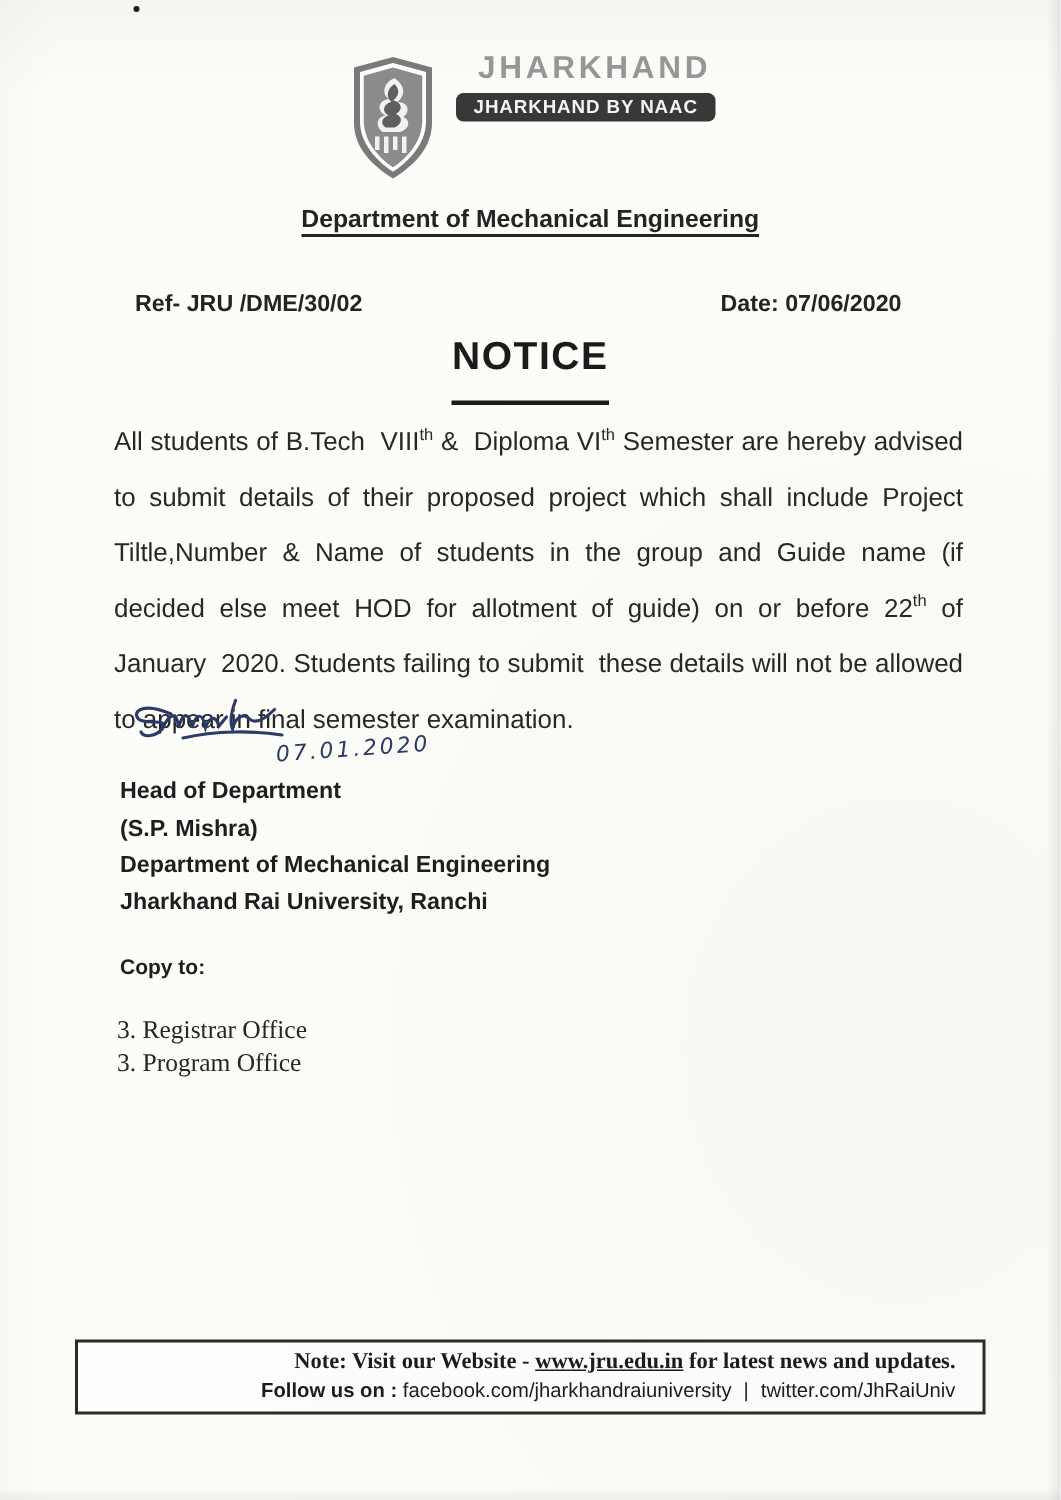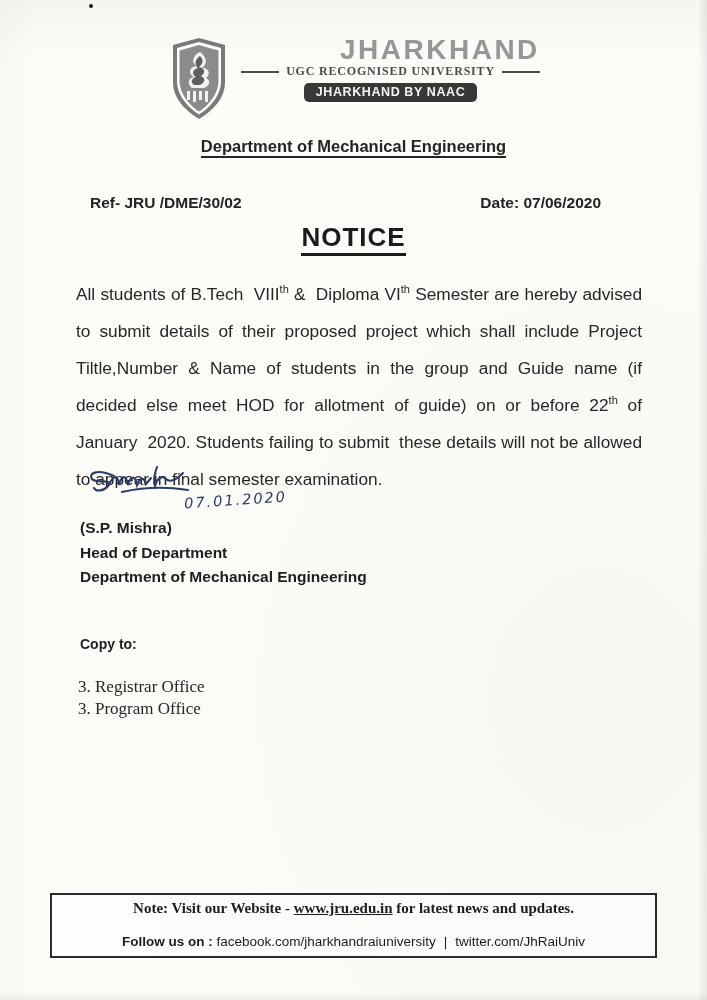--- a/index.html
+++ b/index.html
@@ -19,58 +19,58 @@
   .scan-shade-right{position:absolute;right:0;top:0;bottom:0;width:9px;
     background:linear-gradient(to right, rgba(0,0,0,0), rgba(60,60,60,0.10));}
   .scan-shade-bottom{position:absolute;left:0;right:0;bottom:0;height:8px;
     background:linear-gradient(to bottom, rgba(0,0,0,0), rgba(60,60,60,0.07));}
   .artifact-dot{position:absolute;left:89px;top:4px;width:4px;height:4px;border-radius:50%;background:#1c1c1c;}
 
   
   .header{position:absolute;top:34px;left:0;right:0;display:flex;justify-content:center;align-items:flex-start;gap:10px;}
   .logo-svg{width:64px;height:86px;flex:0 0 auto;margin-top:2px;}
   .header-text{display:flex;flex-direction:column;}
-  .uni-line1{font-size:28px;font-weight:bold;letter-spacing:2.5px;color:#969696;margin-left:15px;text-align:right;}
+  .uni-line1{font-size:21px;font-weight:bold;letter-spacing:2.5px;color:#969696;margin-left:15px;}
   .uni-line2{font-size:34px;font-weight:bold;color:#3e3e3e;letter-spacing:0.5px;margin-top:-4px;}
   .ugc-row{display:flex;align-items:center;gap:7px;margin-top:-2px;justify-content:center;}
   .ugc-row .rule{display:inline-block;width:38px;height:2px;background:#4c4c4c;}
   .ugc-text{font-family:"Liberation Serif", serif;font-weight:bold;font-size:12px;letter-spacing:0.8px;color:#4a4a4a;}
   .naac-badge{align-self:center;margin-top:4px;background:#383838;color:#f4f4f4;
     font-size:12.5px;font-weight:bold;letter-spacing:0.6px;padding:2px 12px 3px;border-radius:5px;}
 
   .dept-title{position:absolute;top:137px;left:0;right:0;text-align:center;}
   .dept-title span{font-size:16.5px;font-weight:bold;color:#242424;border-bottom:2px solid #242424;padding-bottom:1px;}
 
   .meta-row{position:absolute;top:194px;left:90px;right:106px;display:flex;justify-content:space-between;
     font-size:15.5px;font-weight:bold;color:#232323;}
 
   .notice-title{position:absolute;top:222px;left:0;right:0;text-align:center;}
   .notice-title span{display:inline-block;font-size:26px;font-weight:bold;letter-spacing:1px;color:#1b1b1b;
-    border-bottom:3px solid #1b1b1b;padding-bottom:0;}
+    border-bottom:3px solid #1b1b1b;padding-bottom:14px;}
 
   .notice-body{position:absolute;top:276px;left:76px;width:566px;
     font-family:Liberation Sans, sans-serif;font-size:17.3px;line-height:37px;
     text-align:justify;color:#272727;white-space:pre-wrap;margin:0;}
   .notice-body sup{font-size:11px;line-height:0;}
 
   .signature-block{position:absolute;top:462px;left:84px;width:260px;height:58px;}
   .signature-svg{position:absolute;left:0;top:0;}
   .hand-date{position:absolute;left:100px;top:30px;color:#2c3a66;font-size:14.5px;
     font-family:"DejaVu Sans", sans-serif;font-style:italic;letter-spacing:2px;transform:rotate(-4deg);white-space:nowrap;}
 
   .signer{position:absolute;top:516px;left:80px;font-size:15.5px;font-weight:bold;color:#1e1e1e;line-height:24.5px;}
 
   .copy-label{position:absolute;top:636px;left:80px;font-size:14px;font-weight:bold;color:#1e1e1e;}
   .copy-list{position:absolute;top:676px;left:78px;font-family:"Liberation Serif", serif;font-size:17px;line-height:22px;color:#262626;}
 
   .footer-box{position:absolute;left:50px;right:50px;top:893px;border:2px solid #2b2b2b;
-    text-align:center;padding:5px 8px 7px;background:rgba(255,255,255,0.4);}
+    text-align:right;padding:5px 18px 7px;background:rgba(255,255,255,0.4);}
   .footer-line1{font-family:"Liberation Serif", serif;font-weight:bold;font-size:15px;color:#1c1c1c;}
   .footer-line1 .site{text-decoration:underline;}
-  .footer-line2{font-size:13.5px;color:#1c1c1c;margin-top:17px;}
+  .footer-line2{font-size:13.5px;color:#1c1c1c;margin-top:2px;}
   .footer-line2 .bold{font-weight:bold;}
   .footer-line2 .sep{margin:0 8px;}
 </style>
 </head>
 <body>
 
 <div class="page">
 
   <div class="artifact-dot"></div>
 
@@ -83,25 +83,20 @@
       <path d="M33 20 C37 24 36 28 32 31 C38 32 39 37 34 40 C39 42 38 47 33 49 L27 49 C23 46 25 42 29 41 C24 38 26 33 31 32 C27 29 28 23 33 20 Z" fill="#5f5f5f"></path>
       <g fill="#f2f2f2">
         <rect x="20" y="55" width="3" height="9"></rect>
         <rect x="26" y="55" width="3" height="11"></rect>
         <rect x="32" y="55" width="3" height="9"></rect>
         <rect x="38" y="55" width="3" height="11"></rect>
       </g>
     </svg>
     <div class="header-text">
       <div class="uni-line1">JHARKHAND</div>
-      <div class="ugc-row">
-        <span class="rule"></span>
-        <span class="ugc-text">UGC RECOGNISED UNIVERSITY</span>
-        <span class="rule"></span>
-      </div>
       <div class="naac-badge">JHARKHAND BY NAAC</div>
     </div>
   </div>
 
   <div class="dept-title">
     <span>Department of Mechanical Engineering</span>
   </div>
 
   <div class="meta-row">
     <span>Ref- JRU /DME/30/02</span>
@@ -120,23 +115,24 @@
         <path d="M30 14 C12 6 4 12 8 17 C12 22 30 16 24 24 C20 29 12 30 10 26"></path>
         <path d="M24 24 C30 12 34 13 35 23 C38 12 42 13 44 23 C47 13 51 13 53 23 C56 15 60 15 62 22 L67 16"></path>
         <path d="M73 5 C70 13 69 19 71 24 C73 16 78 13 82 17 C86 21 92 18 99 11"></path>
         <path d="M38 30 C60 25 85 25 104 28"></path>
       </g>
     </svg>
     <span class="hand-date">07.01.2020</span>
   </div>
 
   <div class="signer">
+    <div>Head of Department</div>
     <div>(S.P. Mishra)</div>
-    <div>Head of Department</div>
     <div>Department of Mechanical Engineering</div>
+    <div>Jharkhand Rai University, Ranchi</div>
   </div>
 
   <div class="copy-label">Copy to:</div>
   <div class="copy-list">
     <div>3. Registrar Office</div>
     <div>3. Program Office</div>
   </div>
 
   <div class="footer-box">
     <div class="footer-line1"><span>Note: Visit our Website - </span><span class="site">www.jru.edu.in</span><span> for latest news and updates.</span></div>

